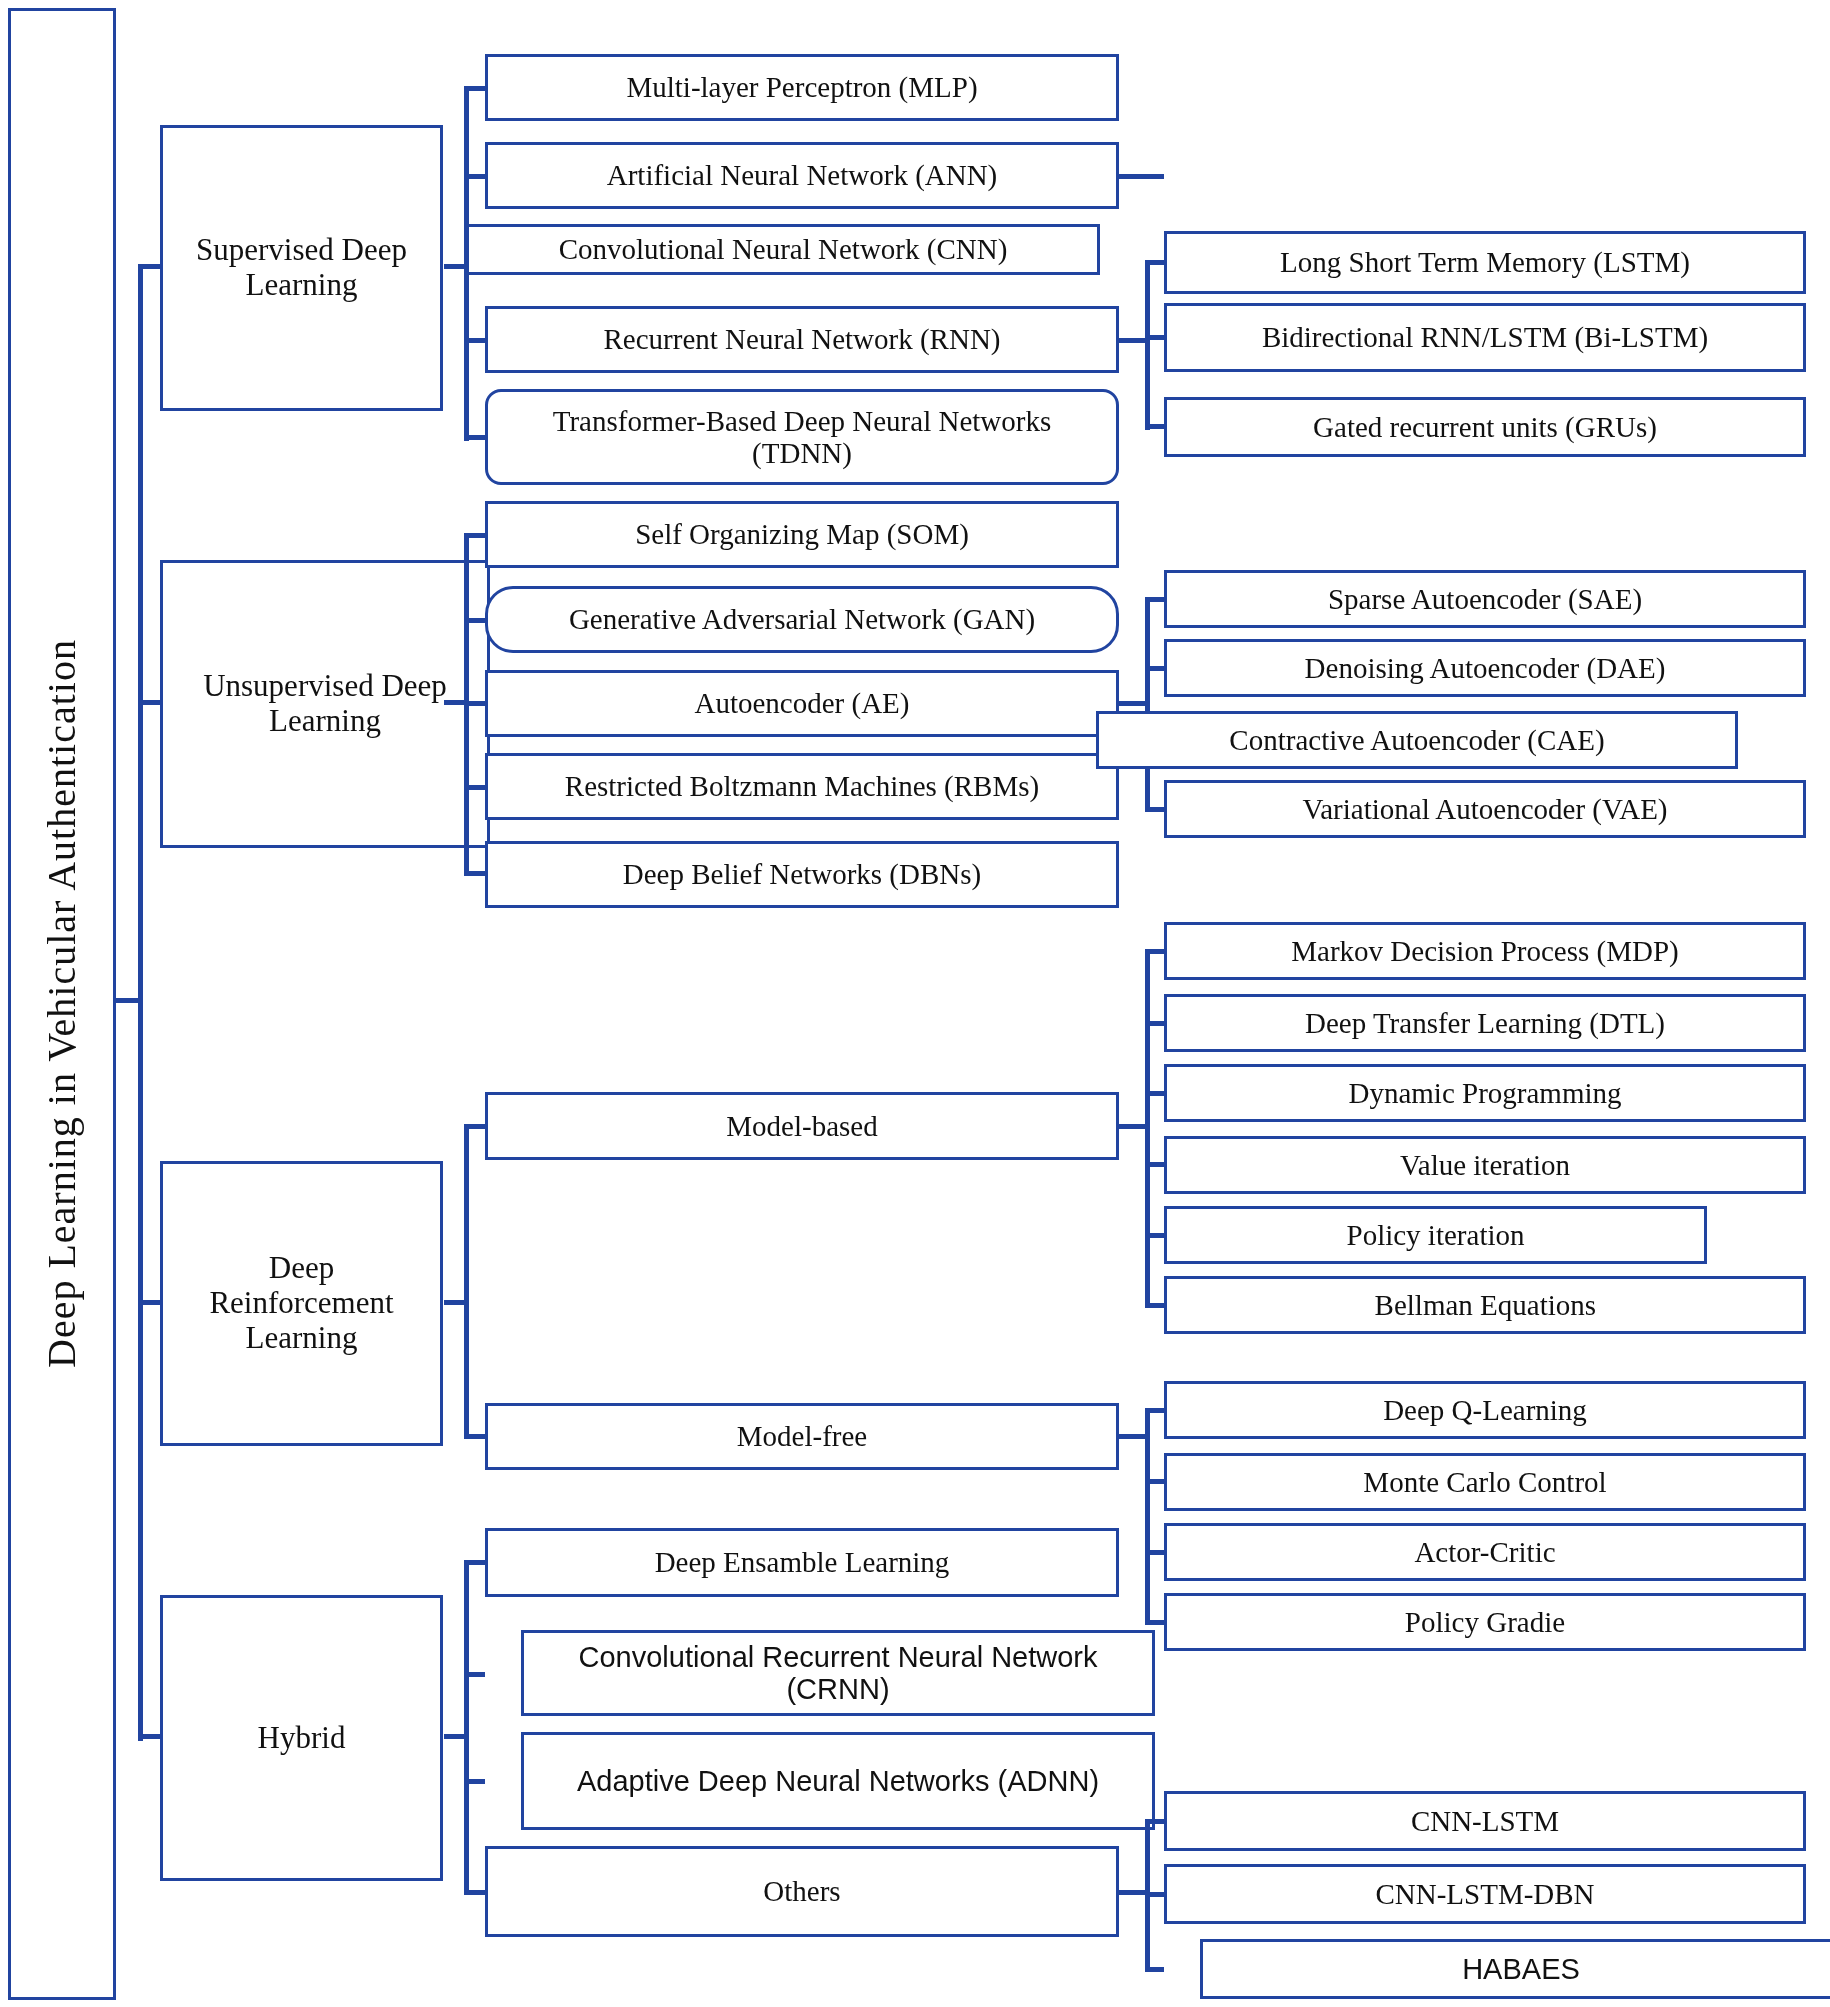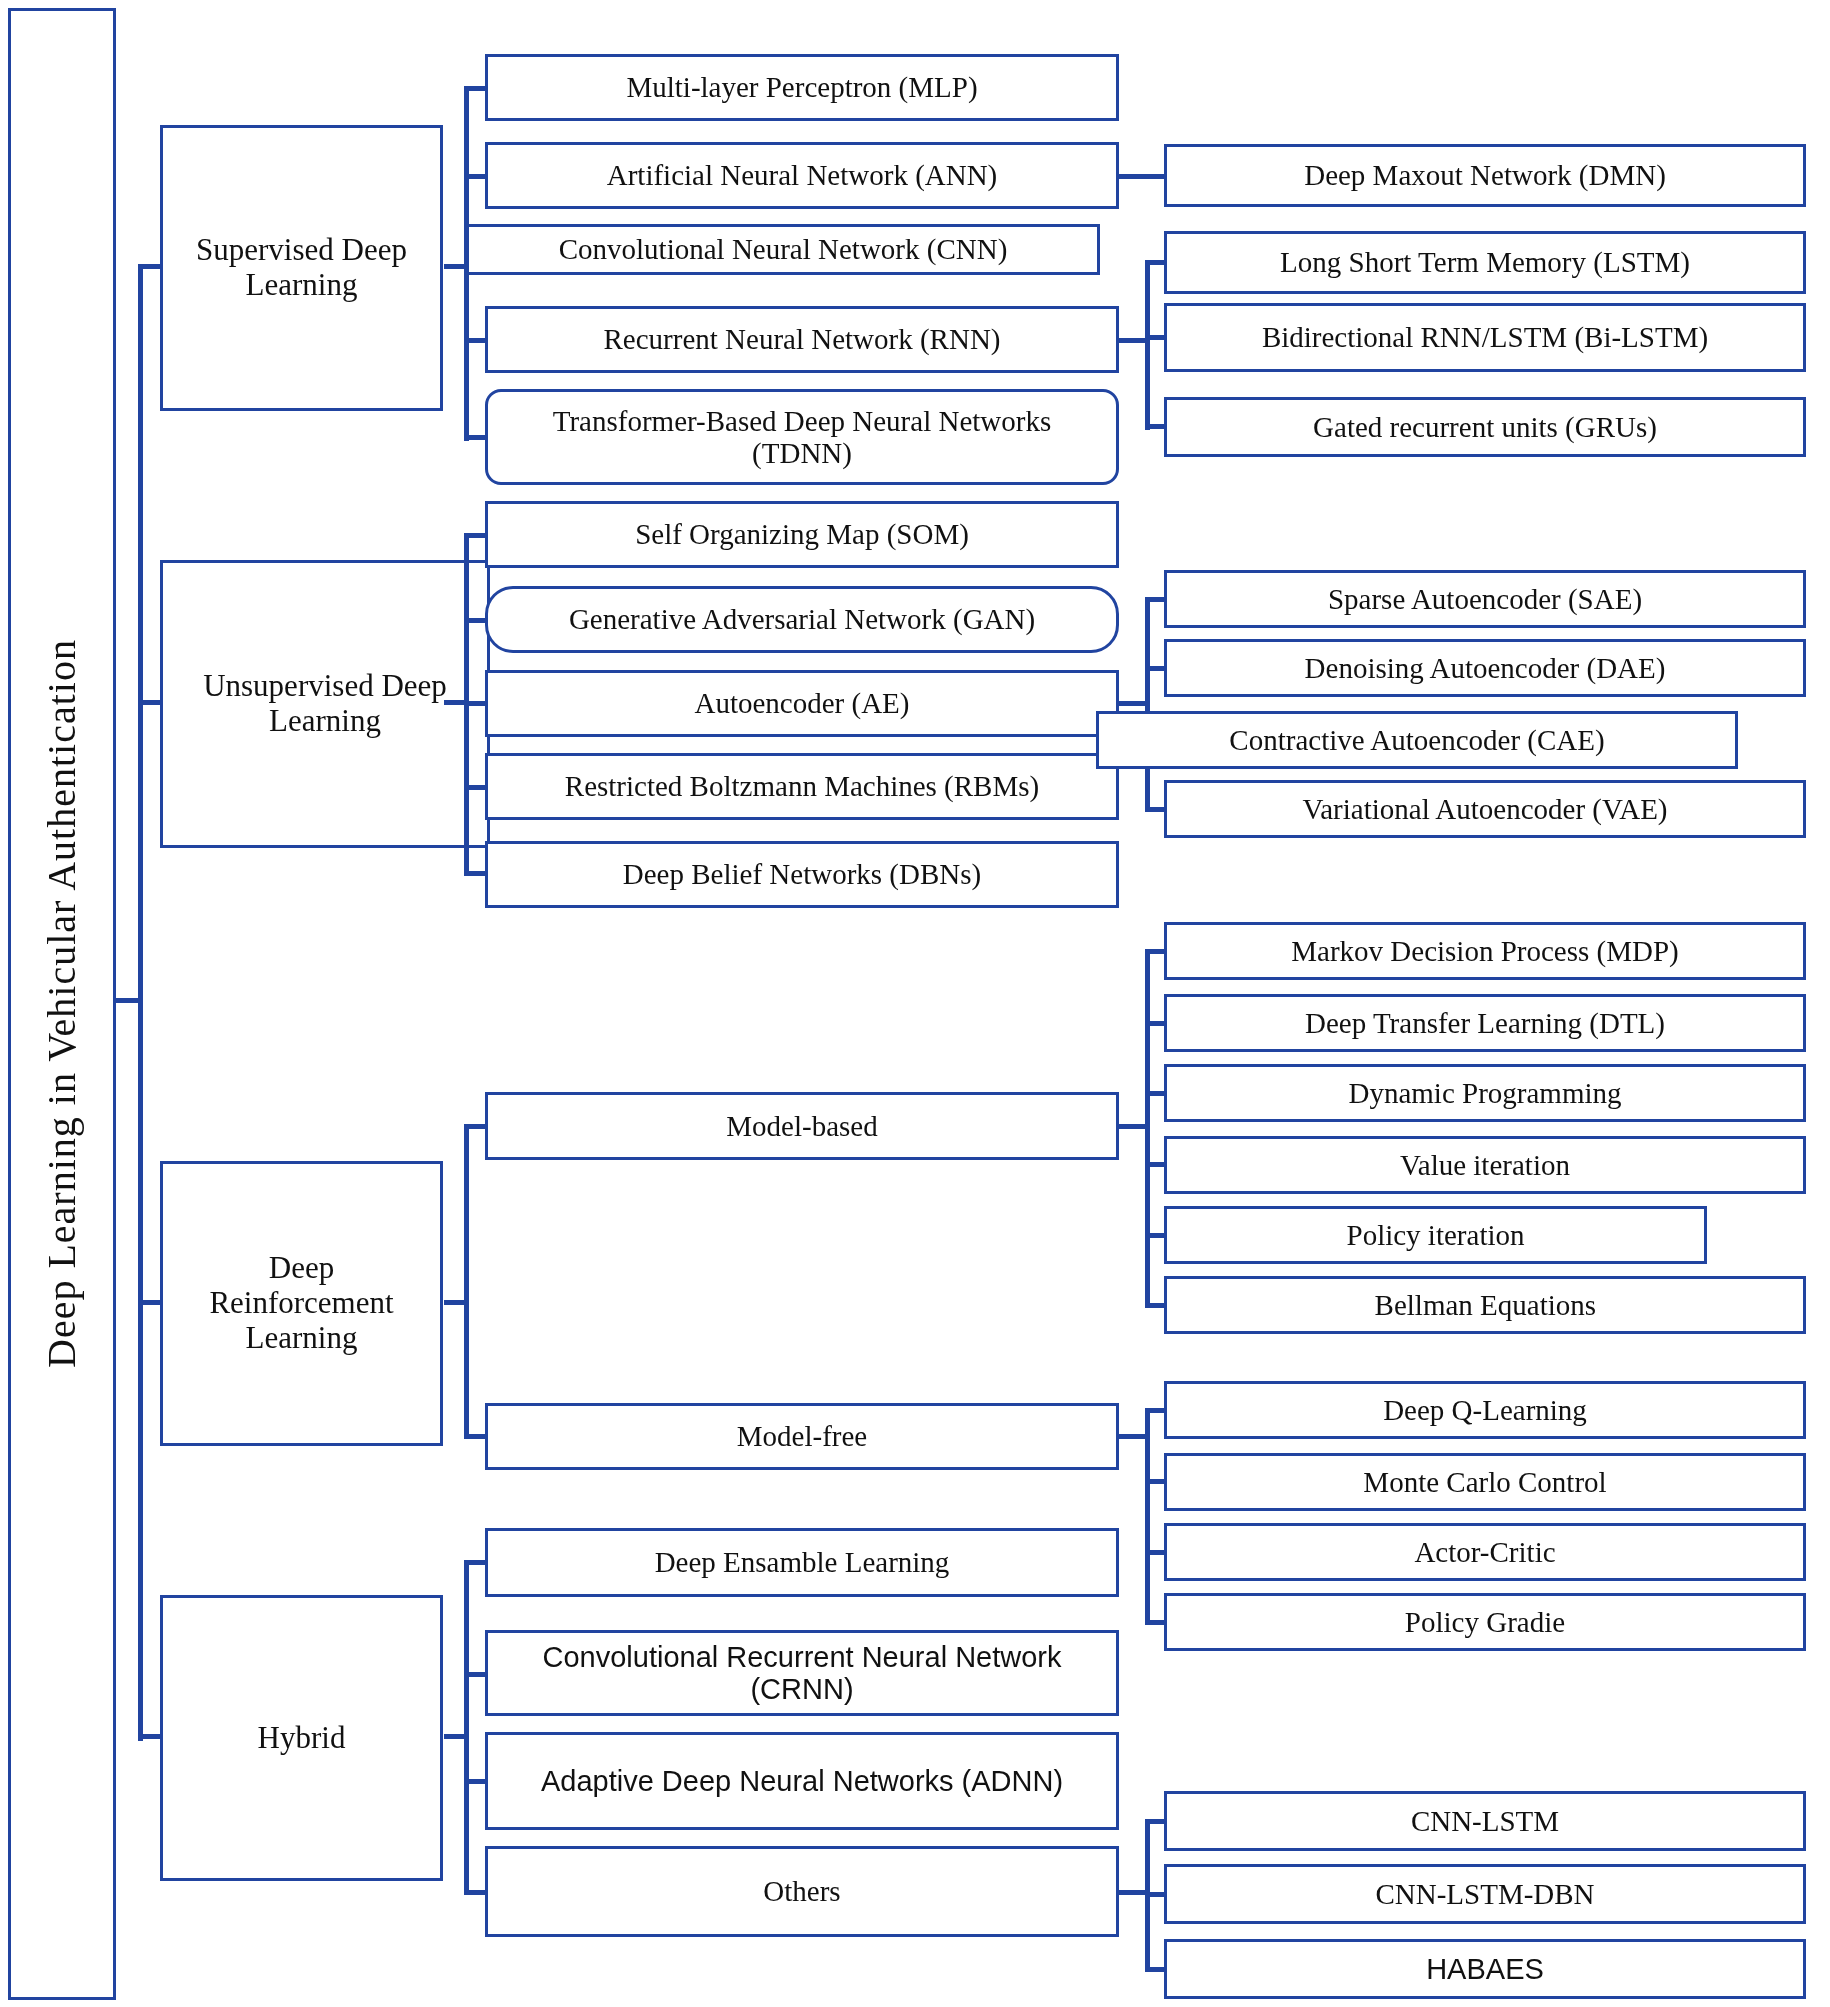--- a/index.html
+++ b/index.html
@@ -23,21 +23,21 @@
     display:flex;
     align-items:center;
     justify-content:center;
     text-align:center;
     font-size:29px;
     color:var(--ink);
     line-height:1.12;
     padding:1.9px 13.4px;
   }
   .cat{font-size:31px;}
-  .sans{font-family:"Liberation Sans", sans-serif;font-size:29px;}
+  .sans{font-family:"Liberation Sans", sans-serif;font-size:29px;margin-left:36px;}
   .root{
     writing-mode:vertical-rl;
     transform:rotate(180deg);
     font-size:40px;
     letter-spacing:1px;
     padding:9.6px 1.9px;
   }
   .hl{position:absolute;height:4.8px;background:var(--blue);}
   .vl{position:absolute;width:4.8px;background:var(--blue);}
 </style>
@@ -68,21 +68,20 @@
   <div class="hl" style="left:464px;top:338px;width:21px;"></div>
   <div class="hl" style="left:464px;top:435px;width:21px;"></div>
 
   <div class="node" style="left:485px;top:54px;width:634px;height:67px;">Multi-layer Perceptron (MLP)</div>
   <div class="node" style="left:485px;top:142px;width:634px;height:67px;">Artificial Neural Network (ANN)</div>
   <div class="node" style="left:466px;top:224px;width:634px;height:51px;">Convolutional Neural Network (CNN)</div>
   <div class="node" style="left:485px;top:306px;width:634px;height:67px;">Recurrent Neural Network (RNN)</div>
   <div class="node" style="left:485px;top:389px;width:634px;height:96px;border-radius:16px;">Transformer-Based Deep Neural Networks (TDNN)</div>
 
   <div class="hl" style="left:1119px;top:174px;width:45px;"></div>
-  <div class="node" style="left:1164px;top:144px;width:642px;height:63px;">Deep Maxout Network (DMN)</div>
 
   <div class="hl" style="left:1119px;top:338px;width:28px;"></div>
   <div class="vl" style="left:1145px;top:260px;height:170px;"></div>
   <div class="hl" style="left:1145px;top:260px;width:19px;"></div>
   <div class="hl" style="left:1145px;top:335px;width:19px;"></div>
   <div class="hl" style="left:1145px;top:424px;width:19px;"></div>
 
   <div class="node" style="left:1164px;top:231px;width:642px;height:63px;">Long Short Term Memory (LSTM)</div>
   <div class="node" style="left:1164px;top:303px;width:642px;height:69px;">Bidirectional RNN/LSTM (Bi-LSTM)</div>
   <div class="node" style="left:1164px;top:397px;width:642px;height:60px;">Gated recurrent units (GRUs)</div>

